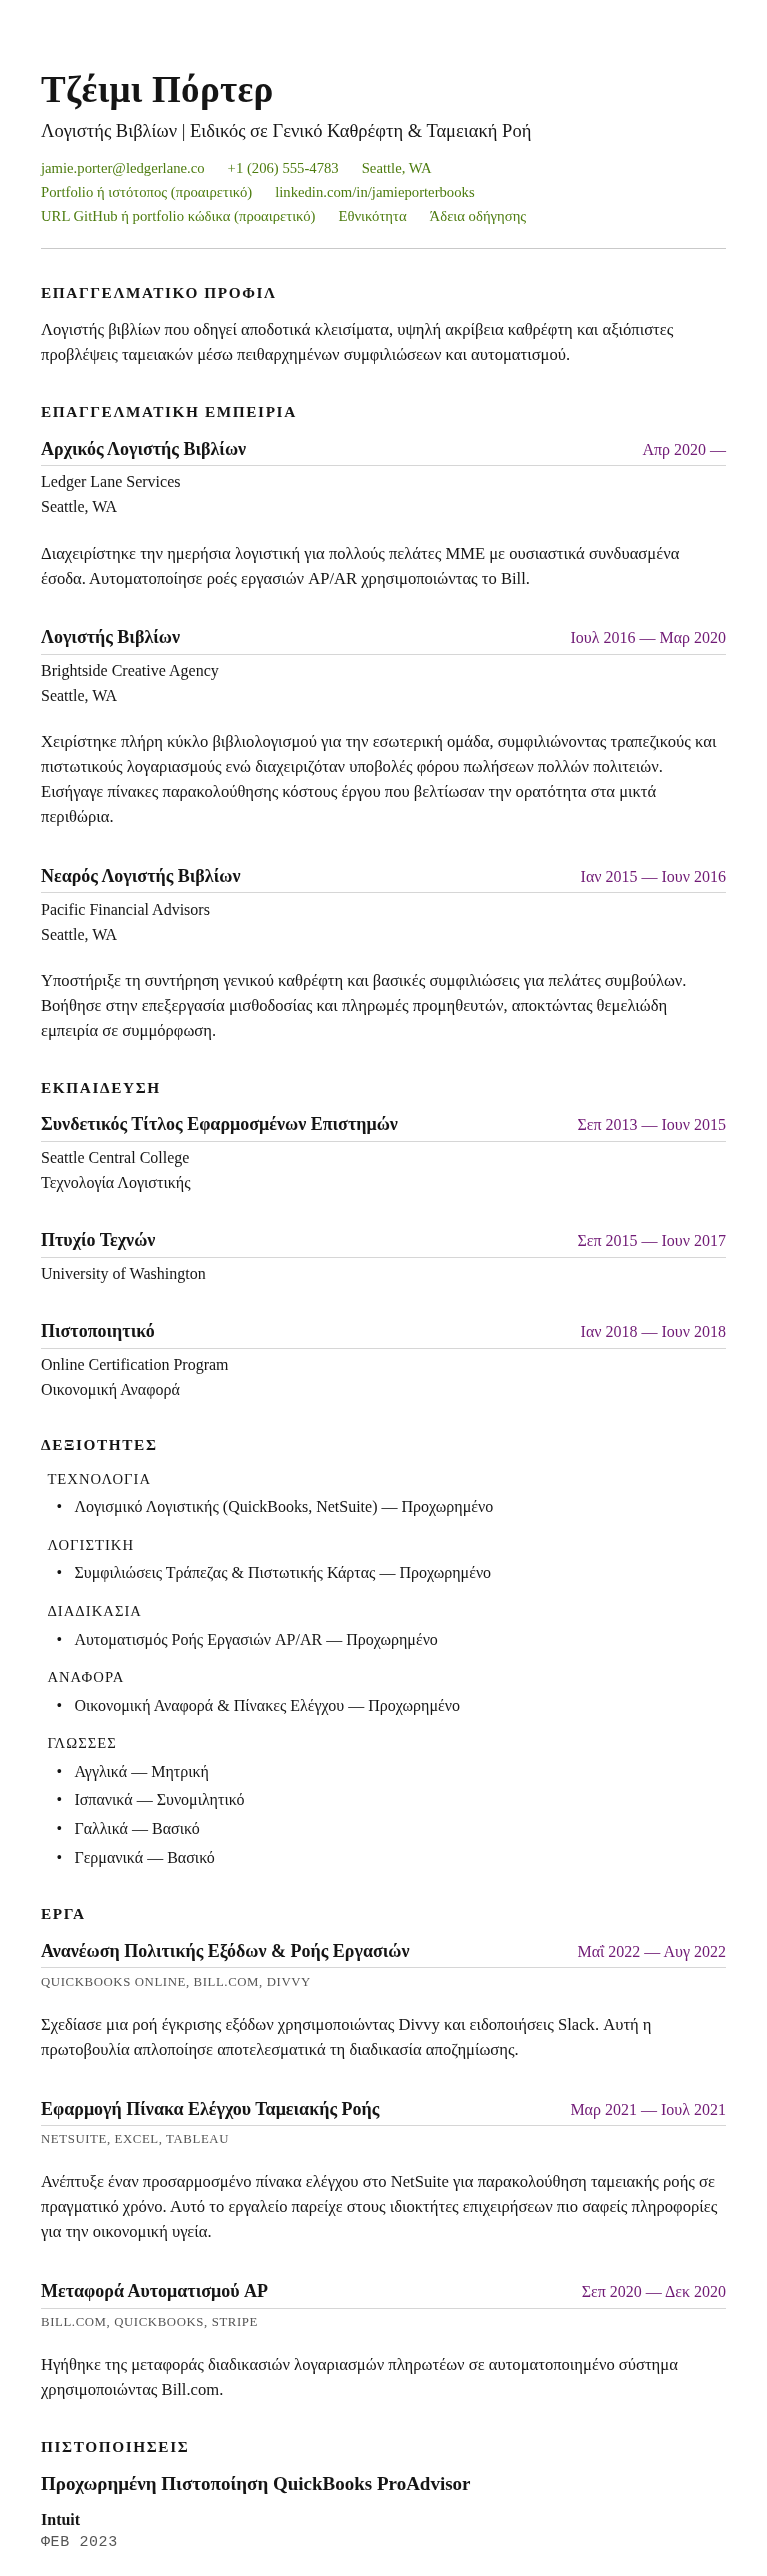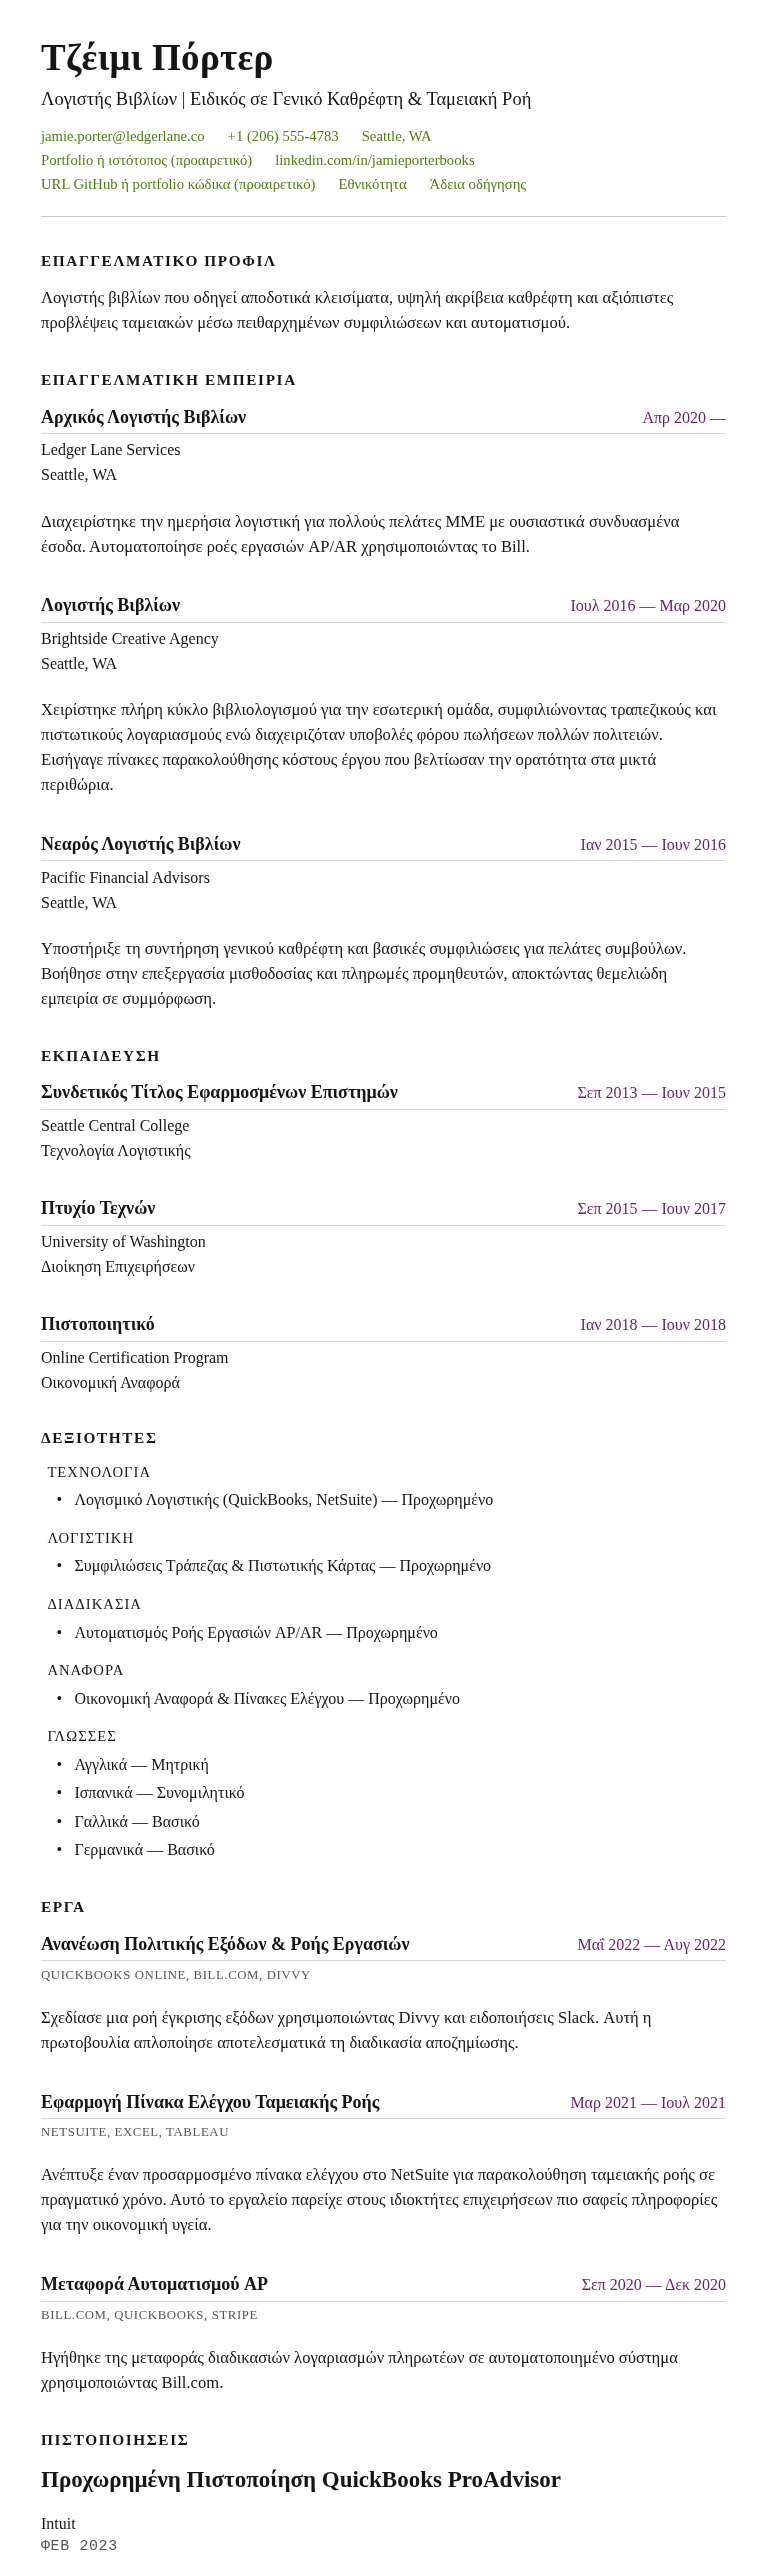--- a/index.html
+++ b/index.html
@@ -14,20 +14,21 @@
     margin:0 auto;
     padding:37px 41px 38px 41px;
     background:#ffffff;
   }
   
   .name {
     font-size:37px;
     font-weight:700;
     letter-spacing:0.3px;
     line-height:1.15;
+    margin-top:32px;
   }
   .headline {
     font-size:18.5px;
     margin-top:7.7px;
     line-height:1.3;
   }
   .contact { margin-top:14px; }
   .contact-row {
     display:flex;
     flex-wrap:wrap;
@@ -118,27 +119,28 @@
   }
   ul.bullets li::before {
     content:"•";
     position:absolute;
     left:0;
     top:0;
   }
   
   .cert-entry { margin-bottom:27px; }
   .cert-title {
-    font-size:23px;
+    font-size:19px;
     font-weight:700;
     line-height:1.3;
   }
   .cert-issuer {
     font-size:16px;
-    margin-top:20px;
+    margin-top:14px;
+    font-weight:bold;
   }
   .cert-date {
     font-size:15px;
     letter-spacing:0.6px;
     color:#555555;
     margin-top:5.1px;
     font-family:Liberation Mono, monospace;
   }
 </style>
 </head>
@@ -219,21 +221,20 @@
       <div class="entry-sub">Seattle Central College</div>
       <div class="entry-sub2">Τεχνολογία Λογιστικής</div>
     </div>
 
     <div class="entry">
       <div class="entry-head">
         <span class="entry-title">Πτυχίο Τεχνών</span>
         <span class="entry-date">Σεπ 2015 — Ιουν 2017</span>
       </div>
       <div class="entry-sub">University of Washington</div>
-      <div class="entry-sub2">Διοίκηση Επιχειρήσεων</div>
     </div>
 
     <div class="entry">
       <div class="entry-head">
         <span class="entry-title">Πιστοποιητικό</span>
         <span class="entry-date">Ιαν 2018 — Ιουν 2018</span>
       </div>
       <div class="entry-sub">Online Certification Program</div>
       <div class="entry-sub2">Οικονομική Αναφορά</div>
     </div>

